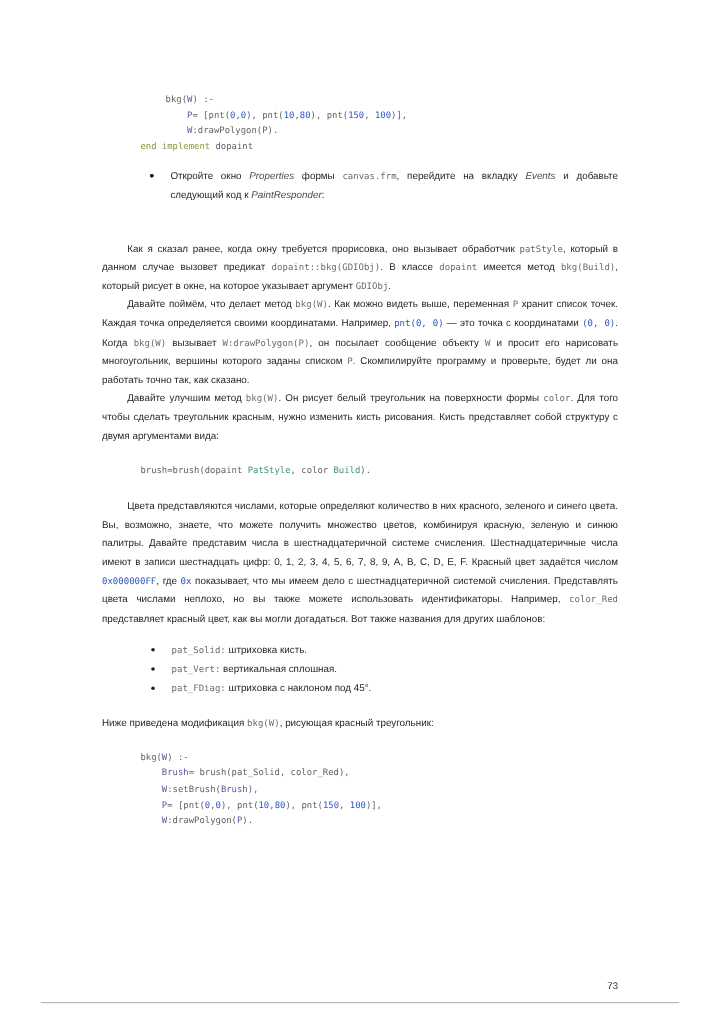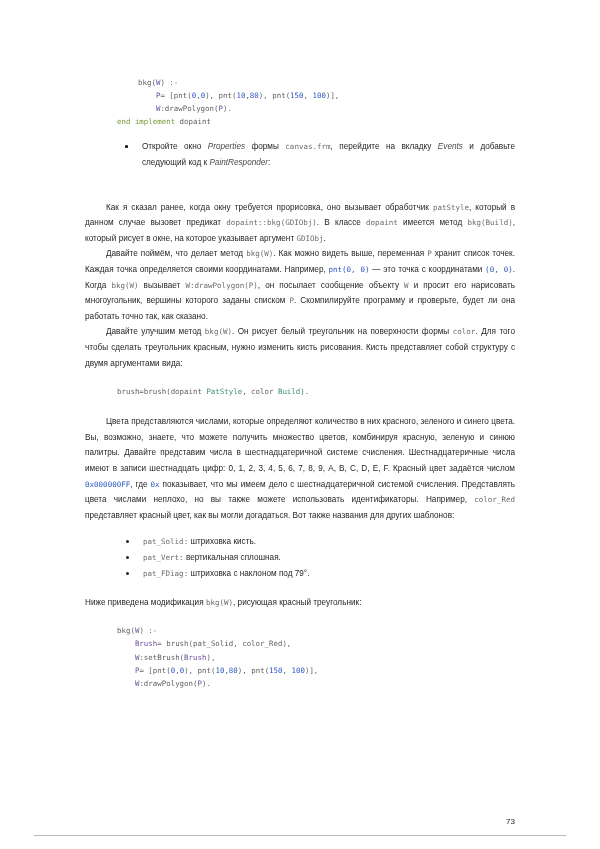--- a/index.html
+++ b/index.html
@@ -179,21 +179,21 @@
         <span>штриховка кисть.</span>
       </li>
       <li>
         <span class="dot"></span>
         <span class="pat-name">pat_Vert:</span>
         <span>вертикальная сплошная.</span>
       </li>
       <li>
         <span class="dot"></span>
         <span class="pat-name">pat_FDiag:</span>
-        <span>штриховка с наклоном под 79°.</span>
+        <span>штриховка с наклоном под 45°.</span>
       </li>
     </ul>
 
     <div style="height:13px;"></div>
 
     <p class="para noindent">Ниже приведена модификация <code class="ic">bkg(W)</code>, рисующая красный треугольник:</p>
 
     <div style="height:14px;"></div>
 
     <div class="code blk4"><span class="pl">bkg(</span><span class="var">W</span><span class="pl">) :-</span>

